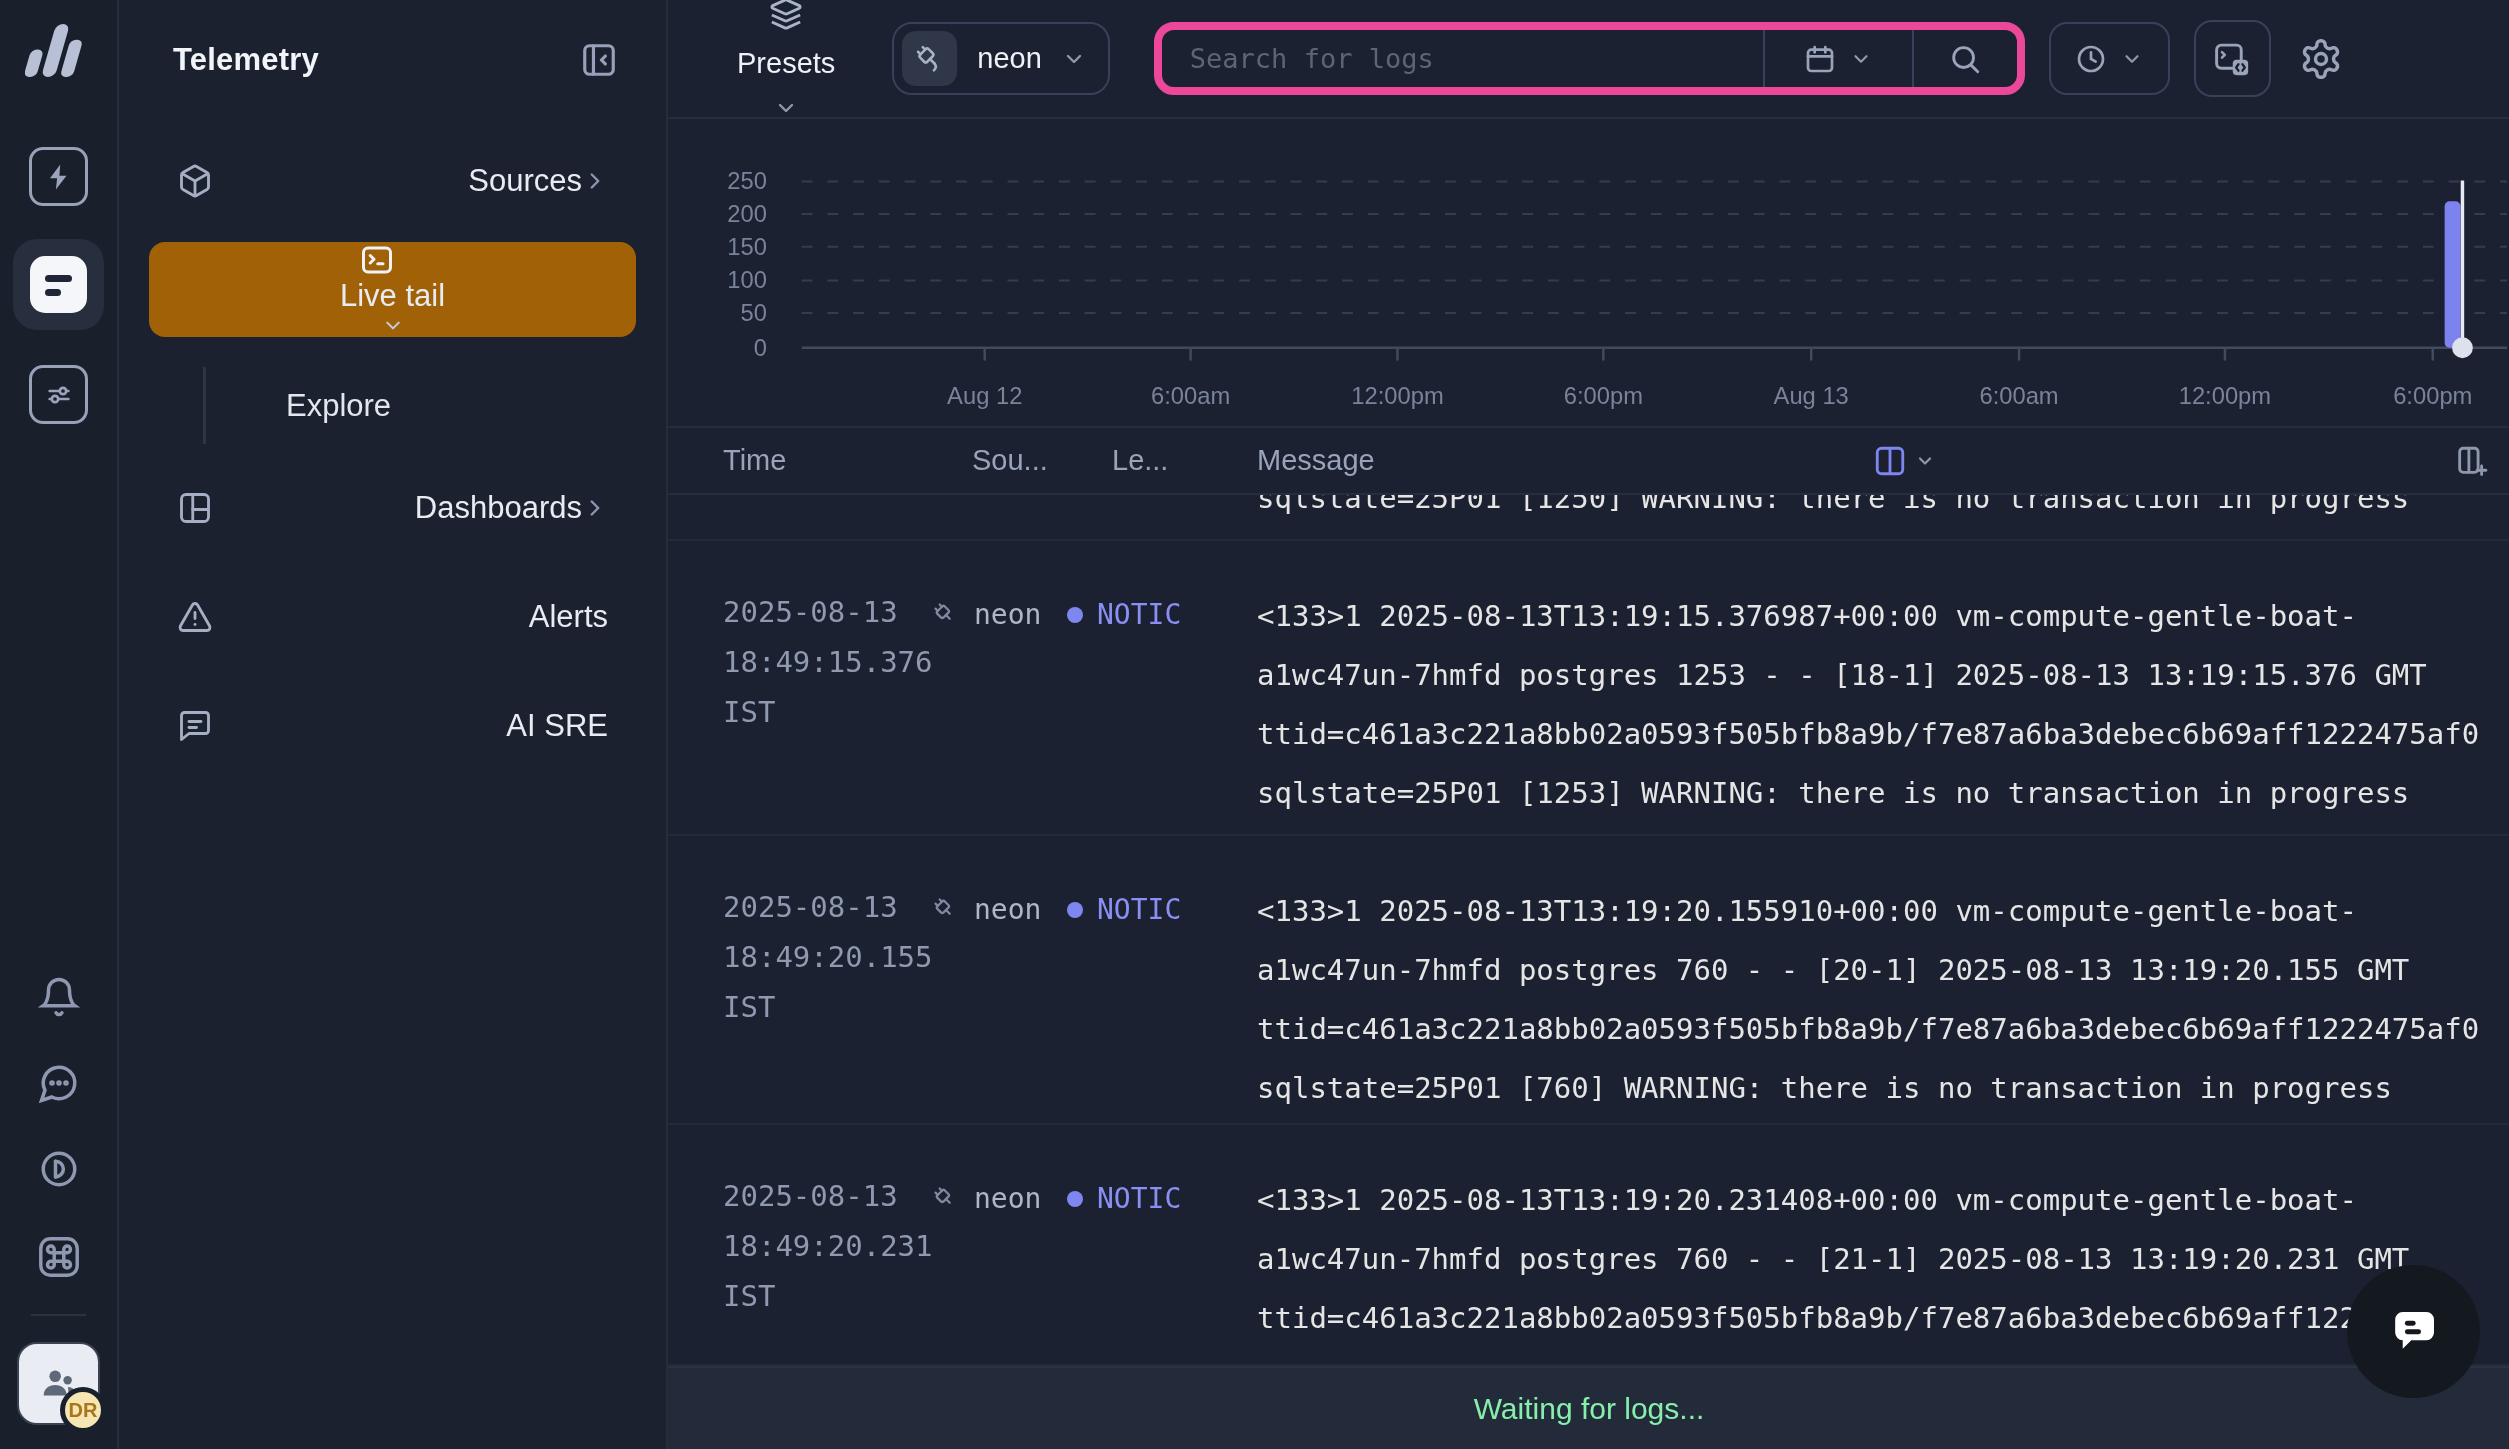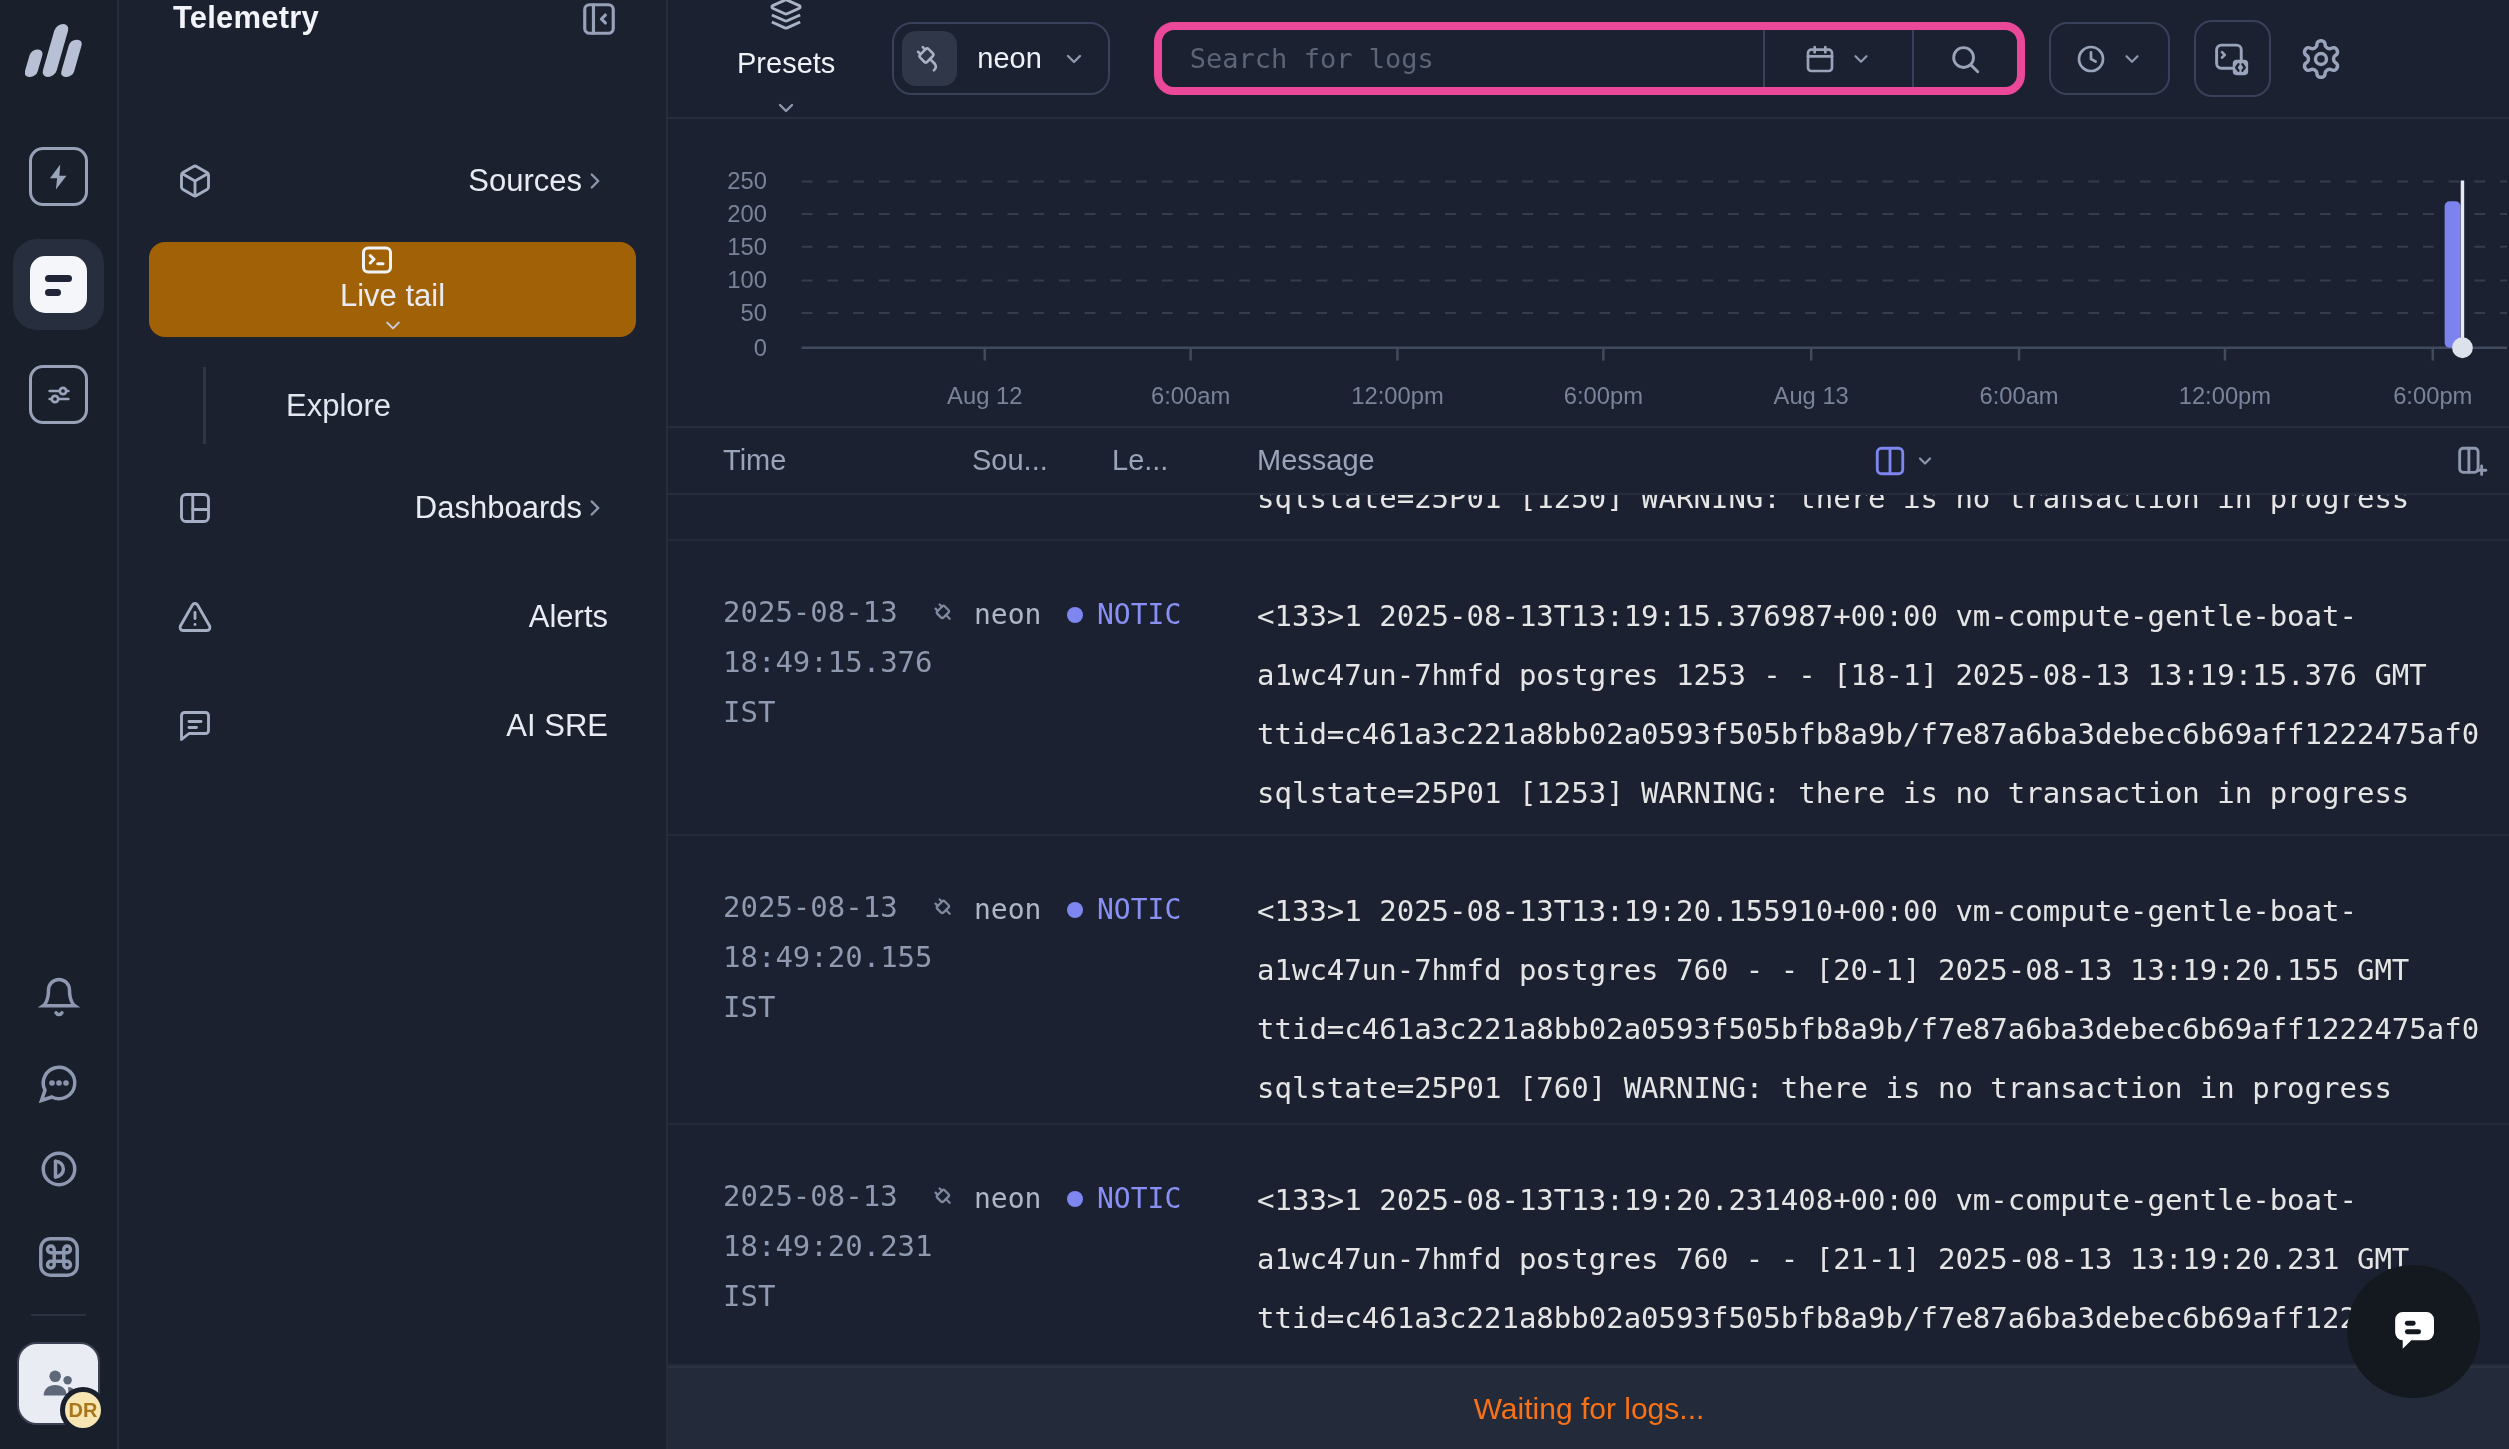--- a/index.html
+++ b/index.html
@@ -27,21 +27,21 @@
   .avatar { position:relative; margin-top:26px; width:83px; height:83px; border-radius:20px;
     background:#e9ecf3; border:2px solid #3a4254; display:flex; align-items:center;
     justify-content:center; cursor:pointer; }
   .avatar-badge { position:absolute; right:-8px; bottom:-10px; width:46px; height:46px;
     border-radius:50%; background:#f6e6b4; border:5px solid #1a1f2c; color:#a9761c;
     font-size:20px; font-weight:bold; display:flex; align-items:center; justify-content:center; }
 
   
   .sidebar { width:549px; background:#1b212f; border-right:2px solid #262d3c;
     flex:0 0 auto; display:flex; flex-direction:column; }
-  .sidebar-header { height:119px; display:flex; padding:0 48px 0 54px; }
+  .sidebar-header { height:119px; display:flex; align-items:center; padding:0 48px 0 54px; }
   .sidebar-title { font-size:31px; font-weight:600; color:#f2f4f9; letter-spacing:0.2px; flex:1; }
   .collapse-btn { background:none; border:none; cursor:pointer; width:38px; height:38px; }
   .nav { padding:14px 30px 0 30px;text-align:right; }
   .nav-item { height:95px; border-radius:16px; display:flex; align-items:center;
     padding:0 28px; margin-bottom:14px; cursor:pointer; }
   .nav-item.active { background:#a16207;flex-direction:column; }
   .nav-icon { width:36px; height:36px; margin-right:32px; flex:0 0 auto; display:flex; }
   .nav-label { font-size:31px; color:#e8ebf2; font-weight:500; flex:1; }
   .nav-chev { width:26px; height:26px; }
   .nav-sub { height:109px; display:flex; align-items:center; position:relative; cursor:pointer; }
@@ -100,21 +100,21 @@
   .src-label { font-size:28px; color:#aeb6c8; }
   .cell-lvl { display:flex; align-items:center; gap:14px; height:55px; }
   .lvl-dot { width:16px; height:16px; border-radius:50%; background:#7e86f0; }
   .lvl-label { font-size:28px; color:#8a90f3; }
   .cell-msg { font-size:29px; line-height:59px; color:#e5e5e5; overflow:hidden; }
   .cell-msg div { white-space:nowrap; }
   .clip-shift { margin-top:-26px; }
 
   .waiting-bar { height:83px; background:#232a39; border-top:2px solid #2b3343;
     display:flex; align-items:center; justify-content:center; flex:0 0 auto; }
-  .waiting-text { font-size:30px; font-weight:500; color:#f97316; }
+  .waiting-text { font-size:30px; font-weight:500; color:#86efac; }
 
   .chat-fab { position:absolute; right:30px; bottom:51px; width:133px; height:133px;
     border-radius:50%; background:#14181f; border:none; cursor:pointer; z-index:5;
     display:flex; align-items:center; justify-content:center; }
 </style>
 </head>
 <body>
 
 <div class="app">
 

